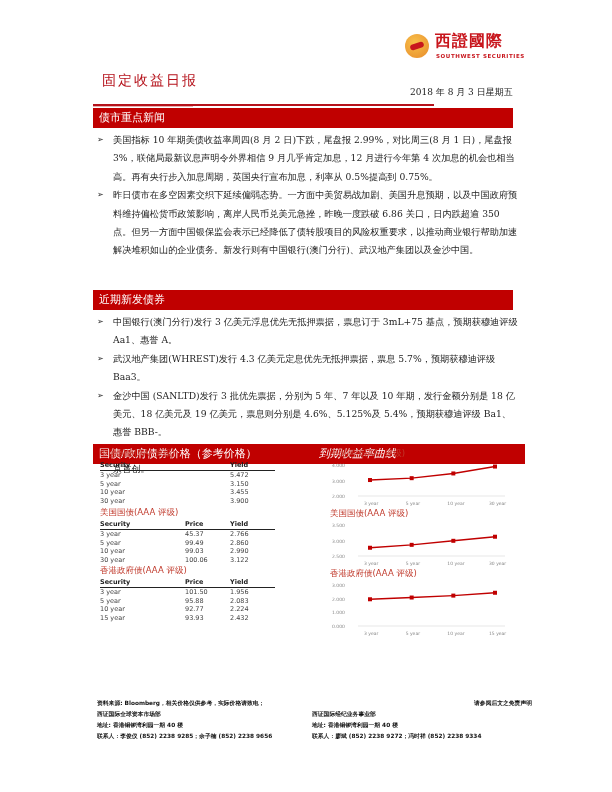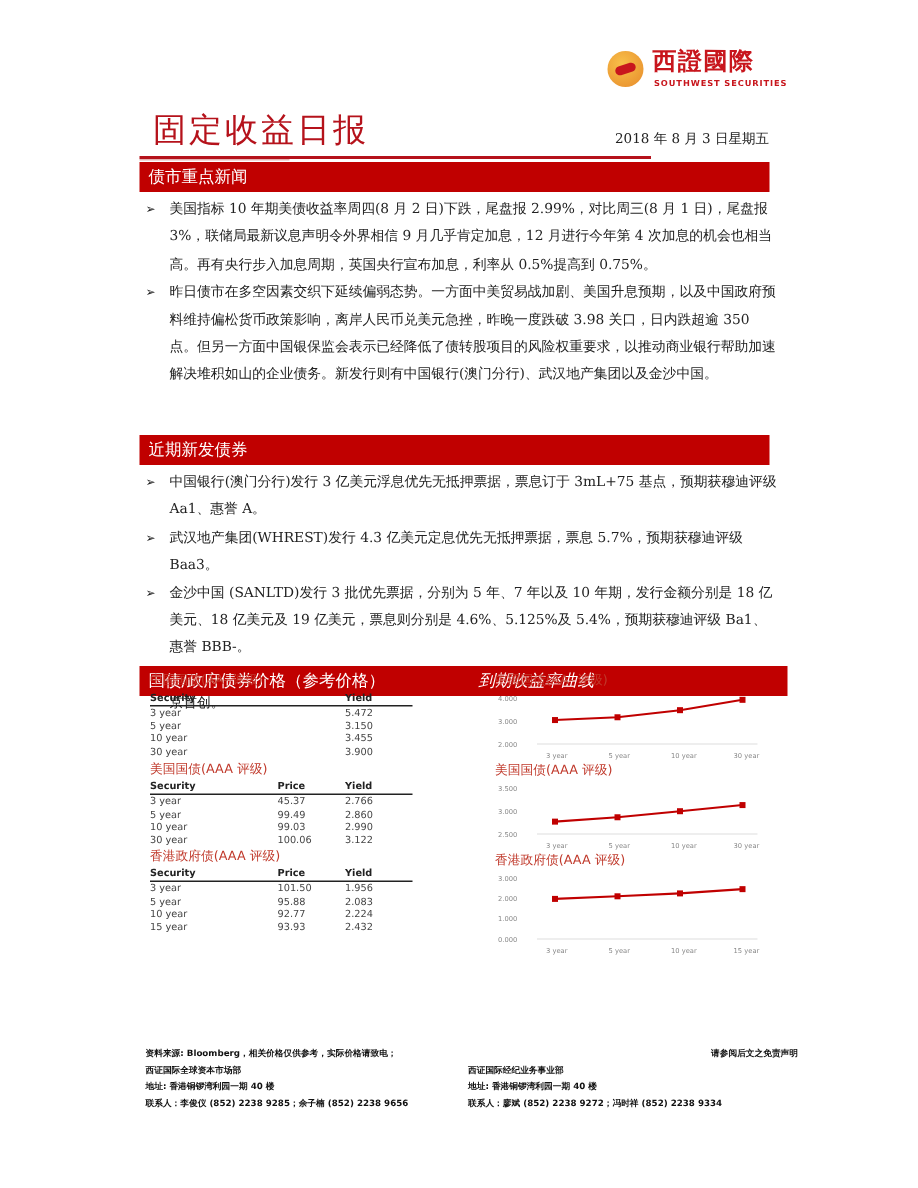--- a/index.html
+++ b/index.html
@@ -5,21 +5,21 @@
   html,body{margin:0;padding:0;background:#fff;}
   body{width:612px;height:792px;position:relative;overflow:hidden;font-family:"DejaVu Serif",serif;color:#222;}
   .abs{position:absolute;}
   
   .logo{left:405px;top:34px;width:160px;height:26px;}
   .logo-mark{position:absolute;left:0;top:0;width:24px;height:24px;border-radius:50%;background:radial-gradient(circle at 40% 35%,#f8c04a,#e78a2a);}
   .logo-mark:after{content:"";position:absolute;left:5px;top:9px;width:14px;height:6px;border-radius:3px;background:#c8161d;transform:rotate(-18deg);}
   .logo-cn{position:absolute;left:30px;top:-3px;font-family:"DejaVu Sans",sans-serif;font-size:16px;font-weight:bold;color:#c8161d;letter-spacing:1px;text-align:center;}
   .logo-en{position:absolute;left:31px;top:19px;font-family:"DejaVu Sans",sans-serif;font-size:5.5px;color:#c8161d;letter-spacing:0.6px;font-weight:bold;}
   
-  .title{left:102px;top:72px;font-family:"DejaVu Sans",sans-serif;font-size:22px;color:#b5121b;letter-spacing:2px;}
+  .title{left:102px;top:72px;font-family:"DejaVu Sans",sans-serif;font-size:14px;color:#b5121b;letter-spacing:2px;}
   .date{left:410px;top:86px;font-size:9px;color:#222;}
   .rule-top{left:93px;top:104px;width:341px;height:2px;background:#b5121b;}
   .rule-top2{left:93px;top:106px;width:100px;height:1px;background:#e7b2b2;}
   .bar{left:93px;height:20px;width:420px;background:#c00000;color:#fff;font-family:"DejaVu Sans",sans-serif;font-size:11px;line-height:20px;padding-left:6px;box-sizing:border-box;}
   .bar span{position:absolute;}
   .bullets{left:93px;width:425px;font-size:9.2px;line-height:18.4px;}
   .bullet{position:relative;padding-left:20px;margin:0;}
   .bullet .arrow{position:absolute;left:4px;top:0;font-family:"DejaVu Sans",sans-serif;font-size:8px;}
   
   .tbl{left:100px;width:175px;font-family:"DejaVu Sans",sans-serif;font-size:6.5px;color:#444;}
@@ -48,21 +48,21 @@
 <div class="abs title">固定收益日报</div>
 <div class="abs date">2018 年 8 月 3 日星期五</div>
 <div class="abs rule-top"></div>
 <div class="abs rule-top2"></div>
 
 <div class="abs bar" style="top:108px;">
   <span>债市重点新闻</span>
 </div>
 <div class="abs bullets" style="top:131px;">
   <p class="bullet"><span class="arrow">➢</span><span>美国指标 10 年期美债收益率周四(8 月 2 日)下跌，尾盘报 2.99%，对比周三(8 月 1 日)，尾盘报 3%，联储局最新议息声明令外界相信 9 月几乎肯定加息，12 月进行今年第 4 次加息的机会也相当高。再有央行步入加息周期，英国央行宣布加息，利率从 0.5%提高到 0.75%。</span></p>
-  <p class="bullet"><span class="arrow">➢</span><span>昨日债市在多空因素交织下延续偏弱态势。一方面中美贸易战加剧、美国升息预期，以及中国政府预料维持偏松货币政策影响，离岸人民币兑美元急挫，昨晚一度跌破 3.98 关口，日内跌超逾 350 点。但另一方面中国银保监会表示已经降低了债转股项目的风险权重要求，以推动商业银行帮助加速解决堆积如山的企业债务。新发行则有中国银行(澳门分行)、武汉地产集团以及金沙中国。</span></p>
+  <p class="bullet"><span class="arrow">➢</span><span>昨日债市在多空因素交织下延续偏弱态势。一方面中美贸易战加剧、美国升息预期，以及中国政府预料维持偏松货币政策影响，离岸人民币兑美元急挫，昨晚一度跌破 6.86 关口，日内跌超逾 350 点。但另一方面中国银保监会表示已经降低了债转股项目的风险权重要求，以推动商业银行帮助加速解决堆积如山的企业债务。新发行则有中国银行(澳门分行)、武汉地产集团以及金沙中国。</span></p>
 </div>
 
 <div class="abs bar" style="top:290px;">
   <span>近期新发债券</span>
 </div>
 <div class="abs bullets" style="top:313px;">
   <p class="bullet"><span class="arrow">➢</span><span>中国银行(澳门分行)发行 3 亿美元浮息优先无抵押票据，票息订于 3mL+75 基点，预期获穆迪评级 Aa1、惠誉 A。</span></p>
   <p class="bullet"><span class="arrow">➢</span><span>武汉地产集团(WHREST)发行 4.3 亿美元定息优先无抵押票据，票息 5.7%，预期获穆迪评级 Baa3。</span></p>
   <p class="bullet"><span class="arrow">➢</span><span>金沙中国 (SANLTD)发行 3 批优先票据，分别为 5 年、7 年以及 10 年期，发行金额分别是 18 亿美元、18 亿美元及 19 亿美元，票息则分别是 4.6%、5.125%及 5.4%，预期获穆迪评级 Ba1、惠誉 BBB-。</span></p>
   <p class="bullet"><span class="arrow">➢</span><span>早前公布有意发行美元债券企业包括：潍坊城建、天津保税区、义乌国资、四川发展、广汇汽车、北京首创。</span></p>

